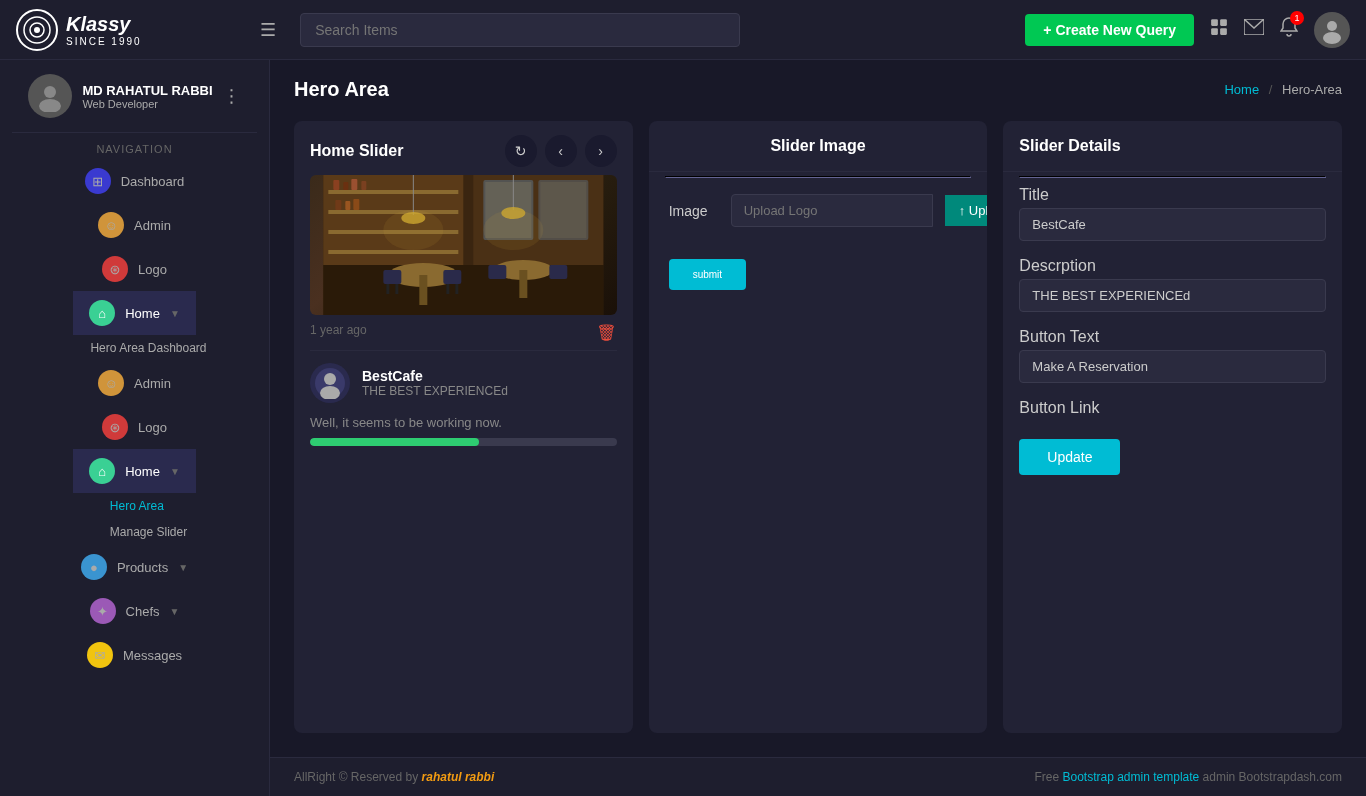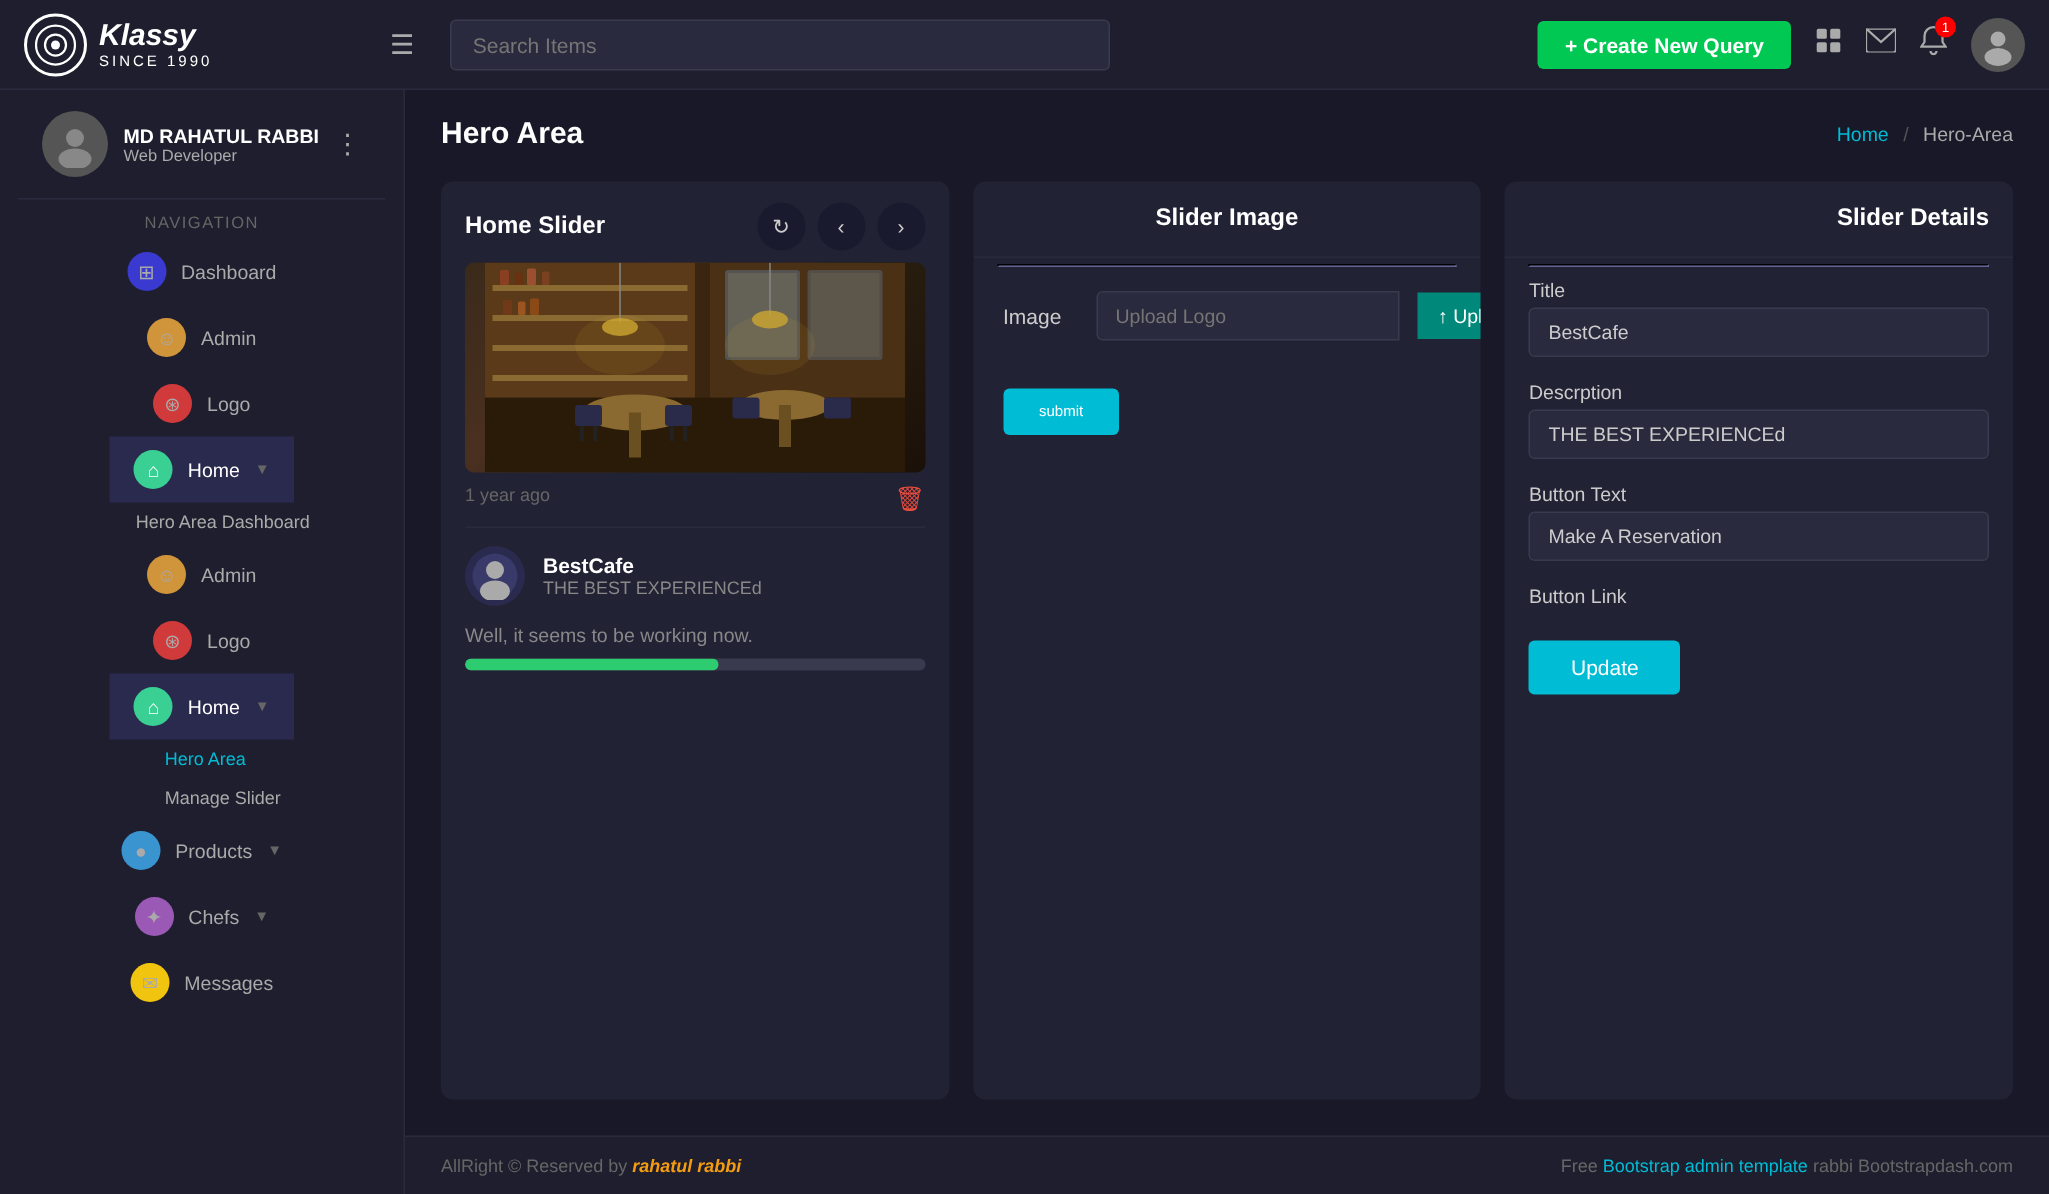--- a/index.html
+++ b/index.html
@@ -345,32 +345,32 @@
       border: none;
       padding: 10px 24px;
       border-radius: 4px;
       cursor: pointer;
       font-size: 10px;
       margin: 16px 20px;
     }
 
     
     .card3-title {
-      text-align: right;
+      text-align: left;
       color: white;
       font-size: 16px;
       font-weight: bold;
       padding: 16px;
       border-bottom: 1px solid #2a2a3e;
       margin-bottom: 4px;
     }
     .detail-row {
       padding: 8px 16px;
     }
-    .detail-label { color: #ccc; font-size: 13px; margin-bottom: 4px; }
+    .detail-label { color: #ccc; font-size: 16px; margin-bottom: 4px; }
     .detail-input {
       width: 100%;
       background: #2a2a3e;
       border: 1px solid #3a3a4e;
       border-radius: 4px;
       padding: 8px 12px;
       color: #ccc;
       font-size: 13px;
       outline: none;
     }
@@ -685,17 +685,17 @@
     </div>
 
     <div class="footer">
       <div>
         <span>AllRight © Reserved by </span>
         <span class="footer-brand">rahatul rabbi</span>
       </div>
       <div>
         <span>Free </span>
         <a href="#">Bootstrap admin template</a>
-        <span> rabbi Bootstrapdash.com</span>
+        <span> admin Bootstrapdash.com</span>
       </div>
     </div>
   </div>
 </div>
 
 </body></html>

